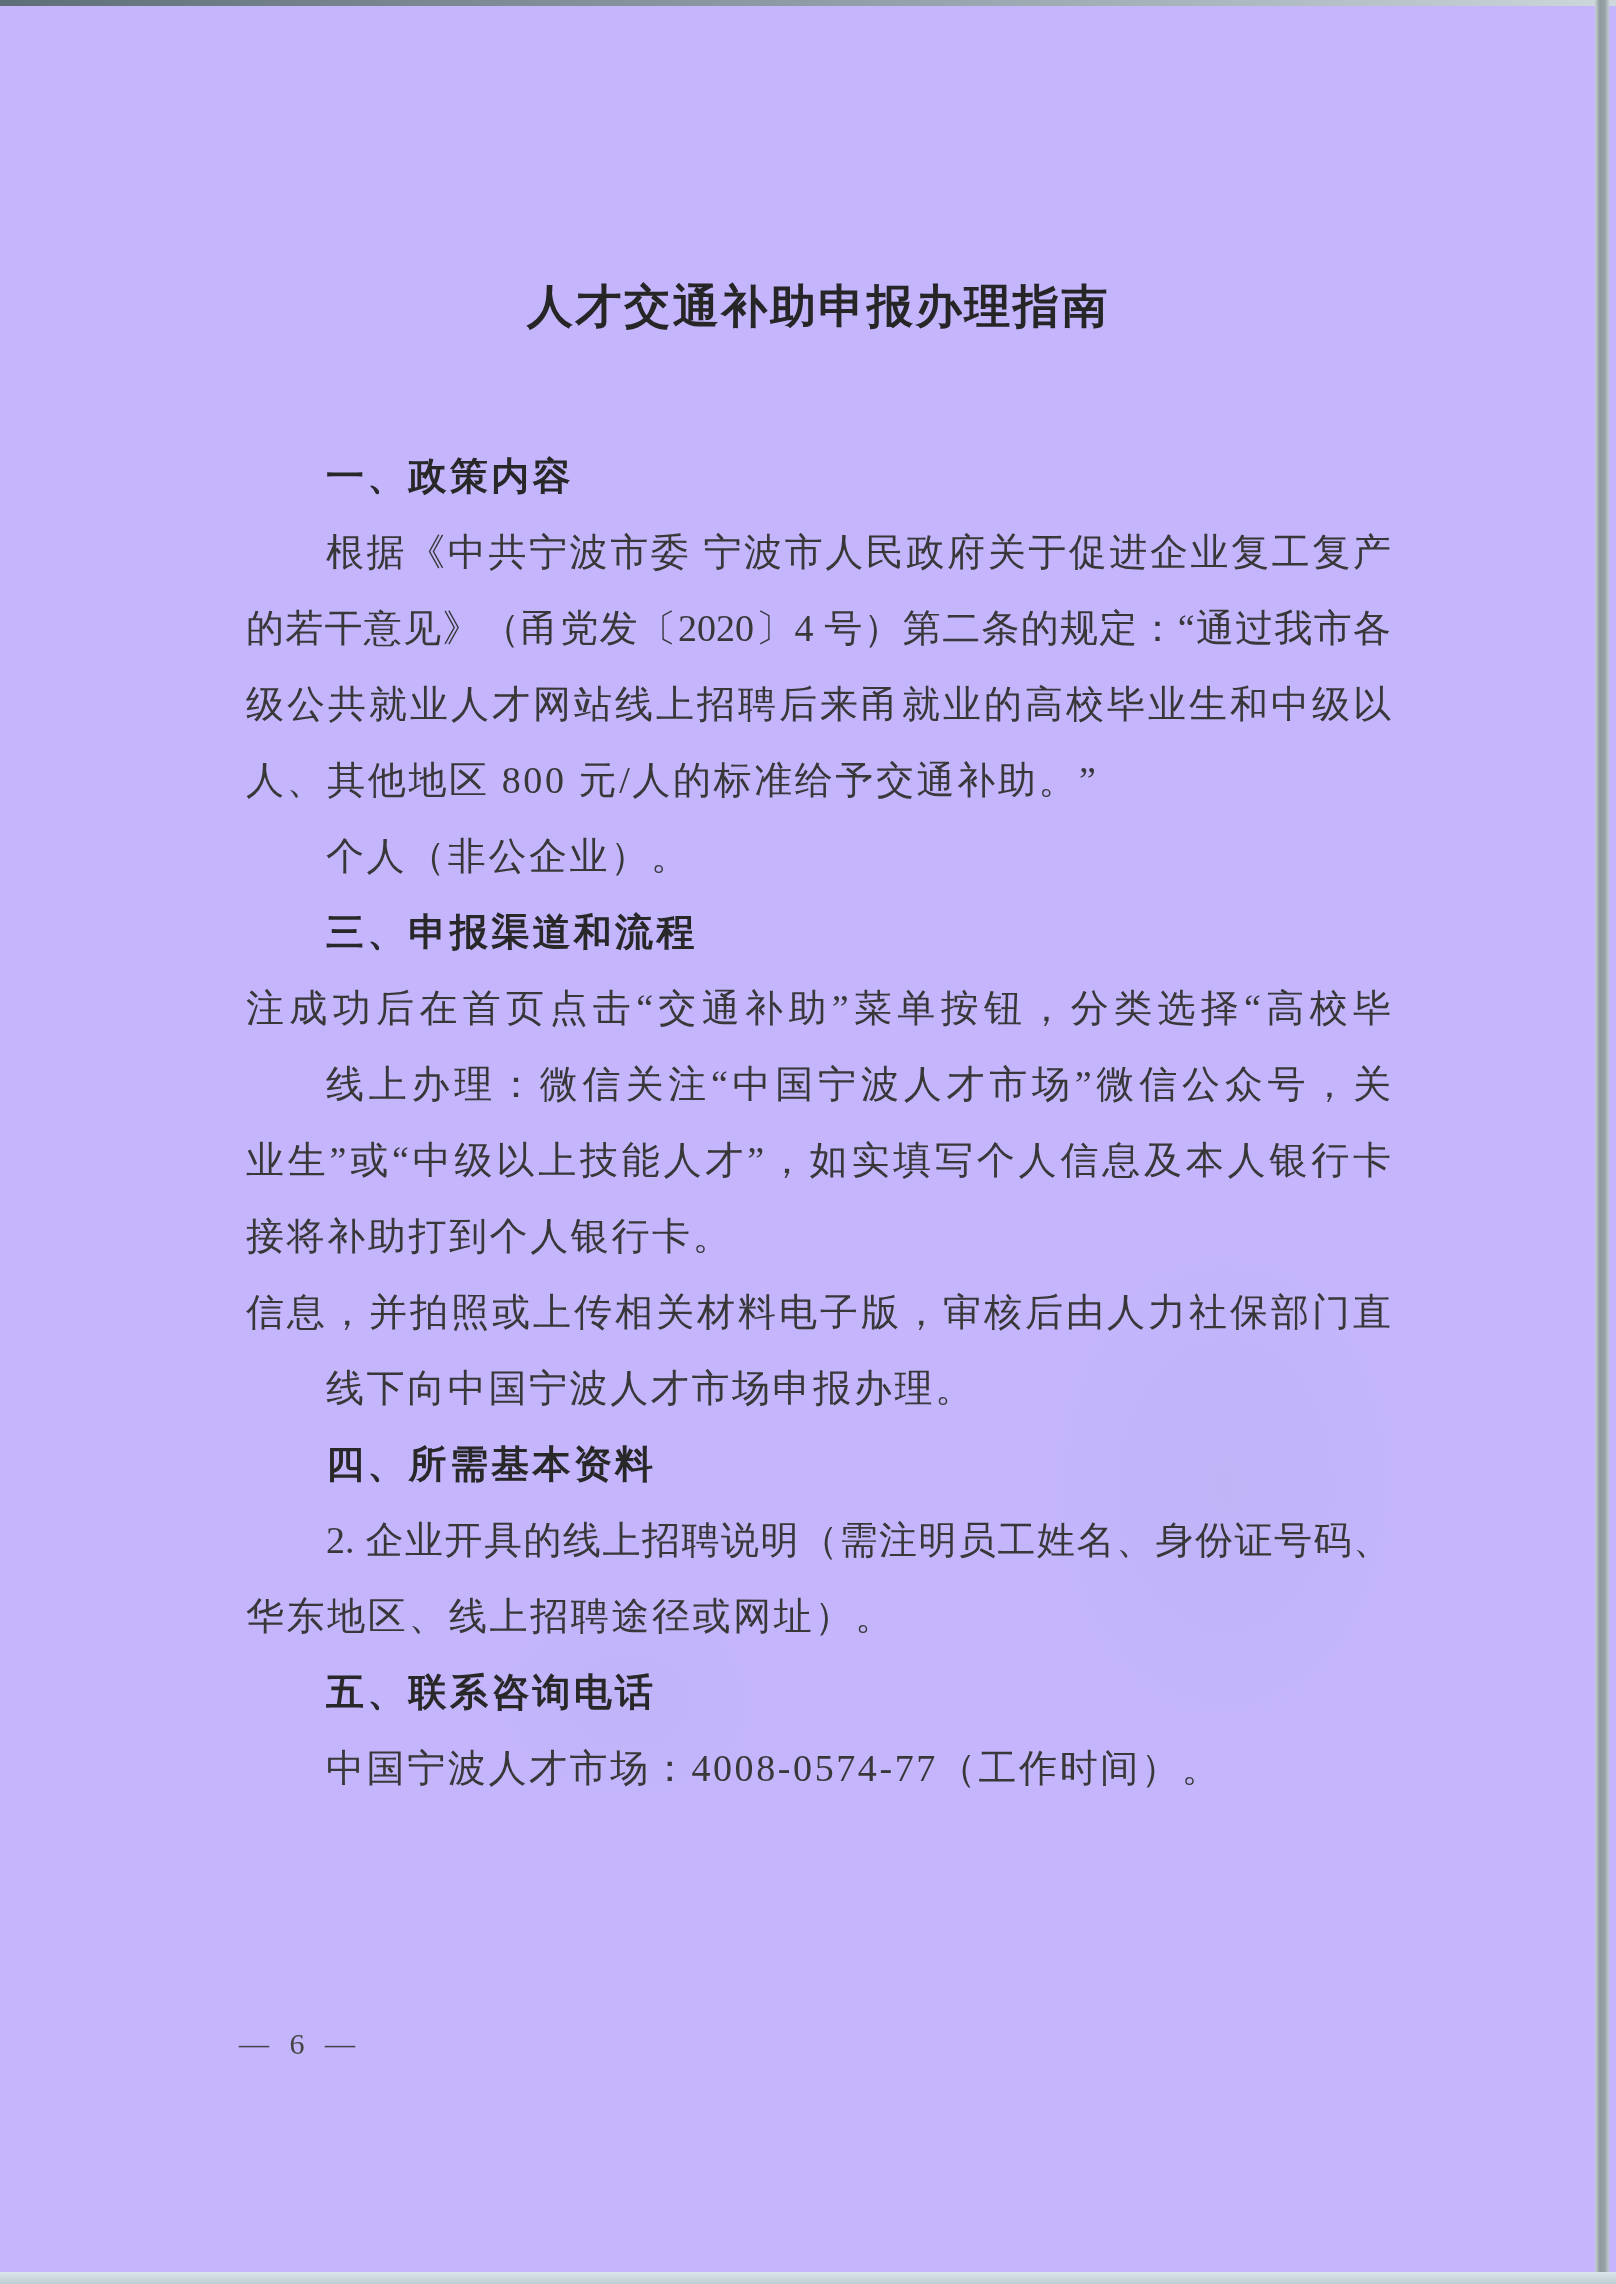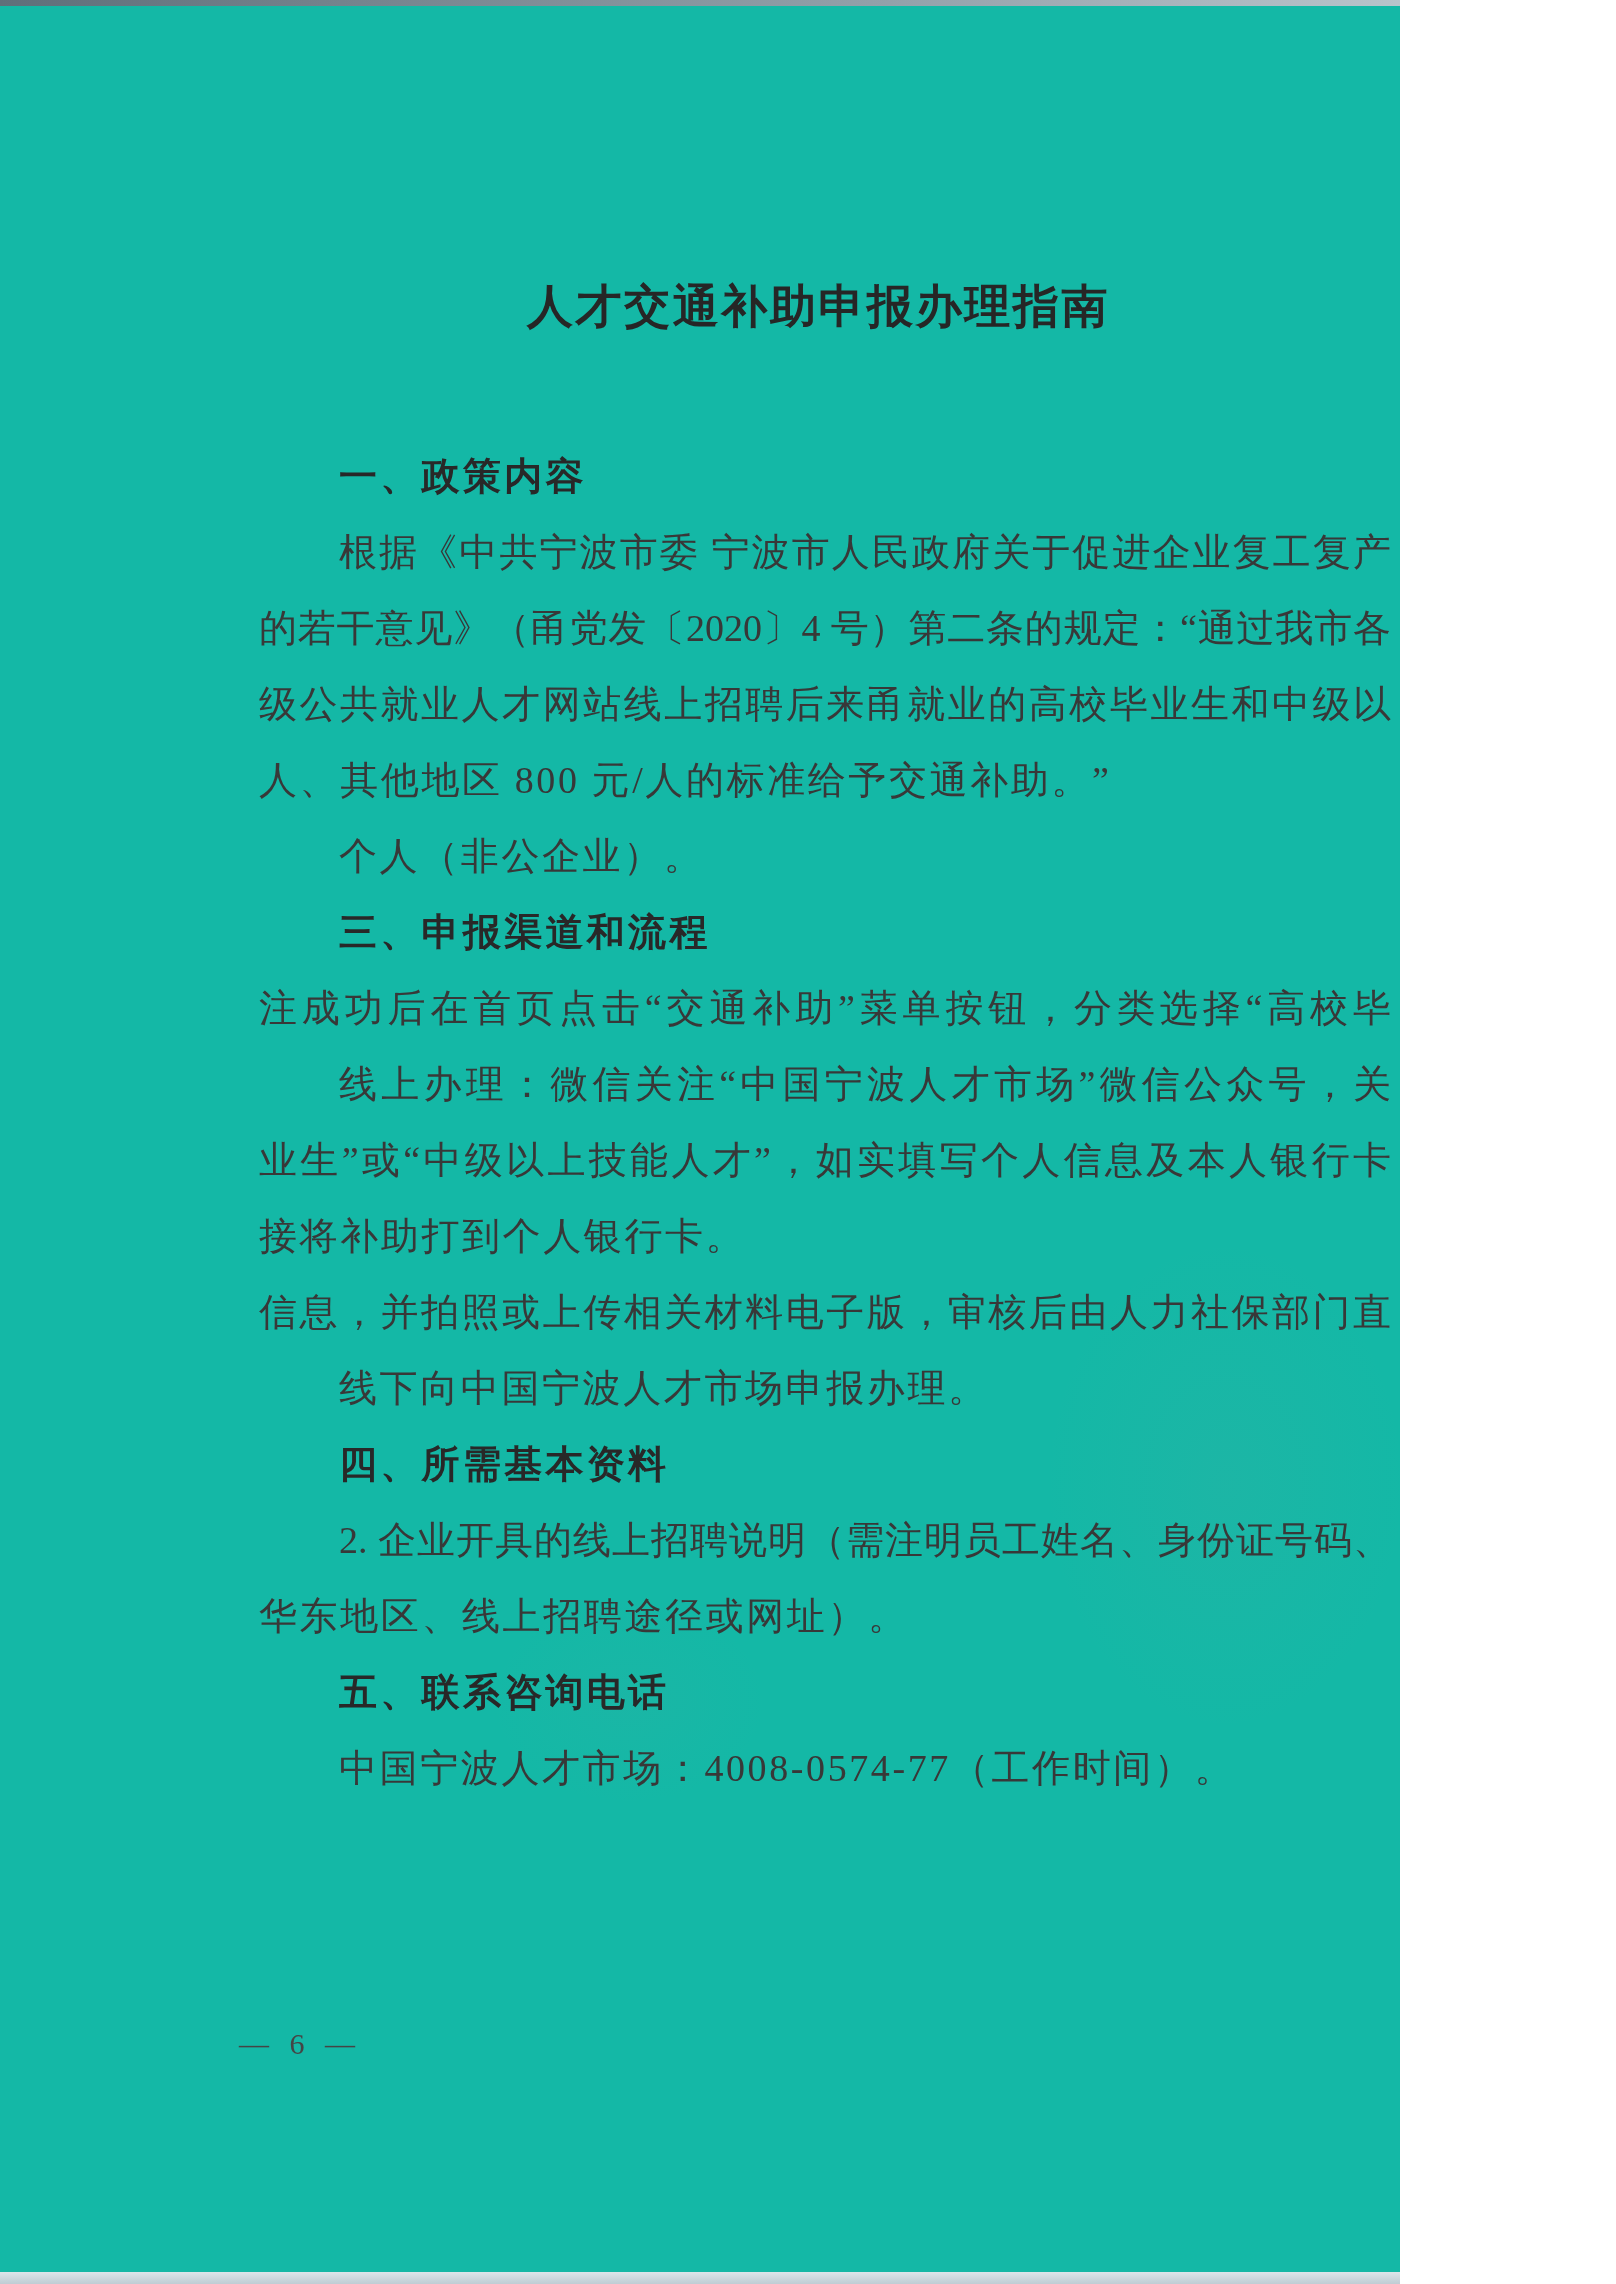--- a/index.html
+++ b/index.html
@@ -2,23 +2,23 @@
 <html style="font-size:10.4px"><head>
 <meta charset="utf-8">
 <style>
   html, body {
     margin: 0;
     padding: 0;
     background: #ffffff;
   }
   .page {
     position: relative;
-    width: 1400px;
+    width: 1616px;
     height: 2284px;
-    background: #14b8a6;
+    background: #c4b5fd;
     overflow: hidden;
     font-family: "Liberation Serif", "DejaVu Serif", serif;
   }
   
   .edge-top {
     position: absolute;
     top: 0; left: 0;
     width: 1616px; height: 5.9px;
     background: linear-gradient(to right, #5f6f7a 0%, #73828c 20%, #93a1aa 55%, #b7c2c9 85%, #cdd7dc 100%);
   }
@@ -64,21 +64,20 @@
     top: 438px; left: 246px;
     width: 1145px;
     font-size: 38px;
     color: #383838;
   }
   .line {
     height: 76px;
     line-height: 76px;
     letter-spacing: 2.6px;
     white-space: normal;
-    margin-left: 13px;
   }
   .line.h {
     font-weight: bold;
     color: #282828;
     letter-spacing: 3.3px;
   }
   .line.ind {
     text-indent: 80px;
   }
   .line.j {

